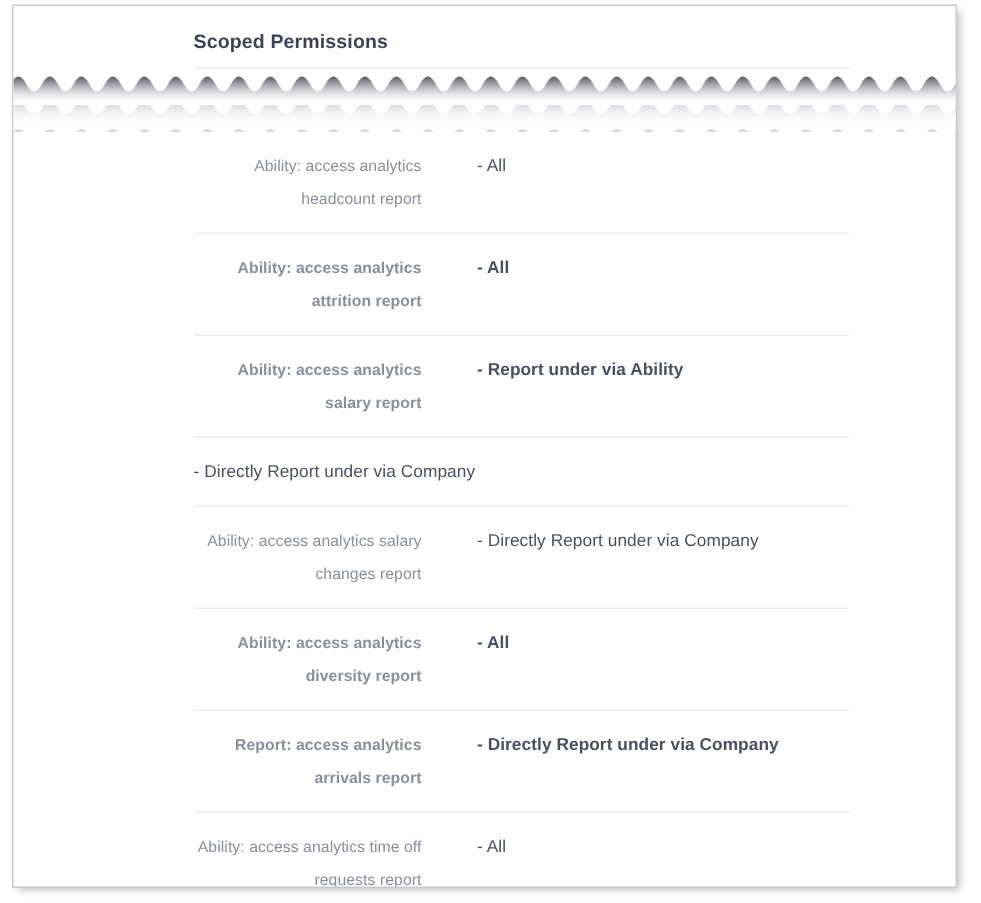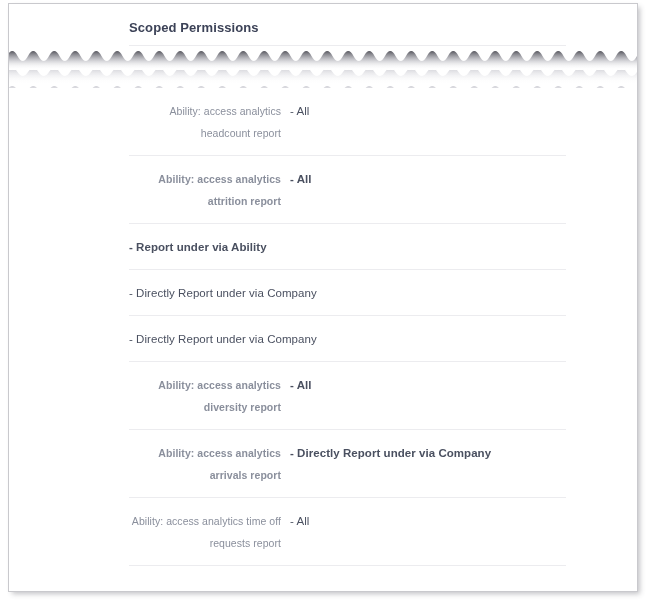--- a/index.html
+++ b/index.html
@@ -82,20 +82,21 @@
   .perm-row {
     position: relative;
     box-sizing: border-box;
     border-bottom: 1px solid #ececef;
     margin: 0 120px 0 120px;
     width: 437px;
     display: flex;
     align-items: flex-start;
     padding-top: 12px;
     padding-bottom: 11px;
+    gap: 28px;
   }
   .perm-row.single { min-height: 16px; font-weight: bold; }
   .perm-row.double { min-height: 35px; }
 
   .perm-label {
     width: 161px;
     flex: 0 0 161px;
     text-align: right;
     font-size: 10.5px;
     line-height: 22px;
@@ -158,38 +159,40 @@
         <div class="perm-label">Ability: access analytics headcount report</div>
         <div class="perm-value">- All</div>
       </div>
 
       <div class="perm-row single">
         <div class="perm-label">Ability: access analytics attrition report</div>
         <div class="perm-value">- All</div>
       </div>
 
       <div class="perm-row single">
+        <div class="perm-label">Ability: access analytics salary report</div>
         <div class="perm-value">- Report under via Ability</div>
       </div>
 
       <div class="perm-row double">
         <div class="perm-value">- Directly Report under via Company</div>
       </div>
 
       <div class="perm-row double">
+        <div class="perm-label">Ability: access analytics salary changes report</div>
         <div class="perm-value">- Directly Report under via Company</div>
       </div>
 
       <div class="perm-row single">
         <div class="perm-label">Ability: access analytics diversity report</div>
         <div class="perm-value">- All</div>
       </div>
 
       <div class="perm-row single">
-        <div class="perm-label">Ability: access analytics arrivals report</div>
+        <div class="perm-label">Report: access analytics arrivals report</div>
         <div class="perm-value">- Directly Report under via Company</div>
       </div>
 
       <div class="perm-row double">
         <div class="perm-label">Ability: access analytics time off requests report</div>
         <div class="perm-value">- All</div>
       </div>
 
     </div>
   </div>

